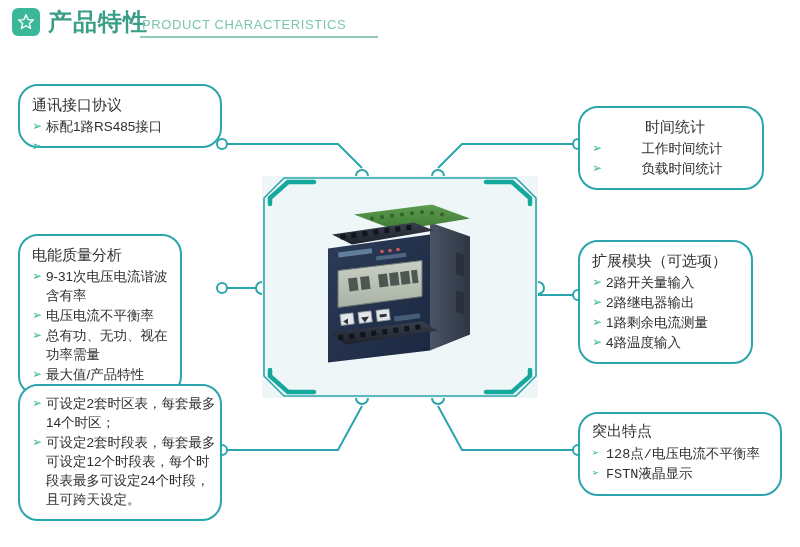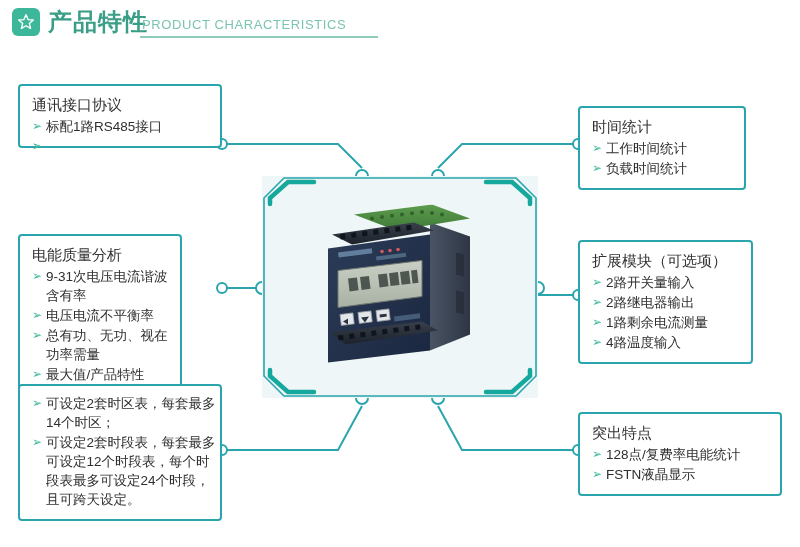--- a/index.html
+++ b/index.html
@@ -44,21 +44,21 @@
     position: absolute; left: 50%; top: 50%;
     transform: translate(-50%, -50%);
     width: 180px; height: 165px;
   }
 
   
   .info-box {
     position: absolute;
     background: #ffffff;
     border: 2px solid #2aa5ad;
-    border-radius: 4px;
+    border-radius: 20px;
     padding: 8px 4px 9px 12px;
   }
   .box-title {
     font-size: 15px; color: #333333; font-weight: normal;
     line-height: 22px; margin-bottom: 1px; white-space: nowrap;
   }
   .bullet-list { list-style: none; }
   .bullet-item {
     position: relative;
     padding-left: 14px;
@@ -248,39 +248,39 @@
     </ul>
   </div>
 
   <div class="info-box" id="box-2" style="left:18px; top:384px; width:204px;">
     <ul class="bullet-list">
       <li class="bullet-item"><span class="arrow">➢</span><span>可设定2套时区表，每套最多<br>14个时区；</span></li>
       <li class="bullet-item"><span class="arrow">➢</span><span>可设定2套时段表，每套最多<br>可设定12个时段表，每个时<br>段表最多可设定24个时段，<br>且可跨天设定。</span></li>
     </ul>
   </div>
 
-  <div class="info-box" id="box-3" style="left:578px; top:106px; width:168px;">
+  <div class="info-box" id="box-3" style="left:578px; top:106px; width:186px;text-align:center;">
     <div class="box-title">时间统计</div>
     <ul class="bullet-list">
       <li class="bullet-item"><span class="arrow">➢</span><span>工作时间统计</span></li>
       <li class="bullet-item"><span class="arrow">➢</span><span>负载时间统计</span></li>
     </ul>
   </div>
 
   <div class="info-box" id="box-4" style="left:578px; top:240px; width:175px;">
     <div class="box-title">扩展模块（可选项）</div>
     <ul class="bullet-list">
       <li class="bullet-item"><span class="arrow">➢</span><span>2路开关量输入</span></li>
       <li class="bullet-item"><span class="arrow">➢</span><span>2路继电器输出</span></li>
       <li class="bullet-item"><span class="arrow">➢</span><span>1路剩余电流测量</span></li>
       <li class="bullet-item"><span class="arrow">➢</span><span>4路温度输入</span></li>
     </ul>
   </div>
 
-  <div class="info-box" id="box-5" style="left:578px; top:412px; width:204px;">
+  <div class="info-box" id="box-5" style="left:578px; top:412px; width:204px;font-family:Liberation Mono, monospace;">
     <div class="box-title">突出特点</div>
     <ul class="bullet-list">
-      <li class="bullet-item"><span class="arrow">➢</span><span>128点/复费率电能统计</span></li>
+      <li class="bullet-item"><span class="arrow">➢</span><span>128点/电压电流不平衡率</span></li>
       <li class="bullet-item"><span class="arrow">➢</span><span>FSTN液晶显示</span></li>
     </ul>
   </div>
 
 </div>
 
 </body></html>

